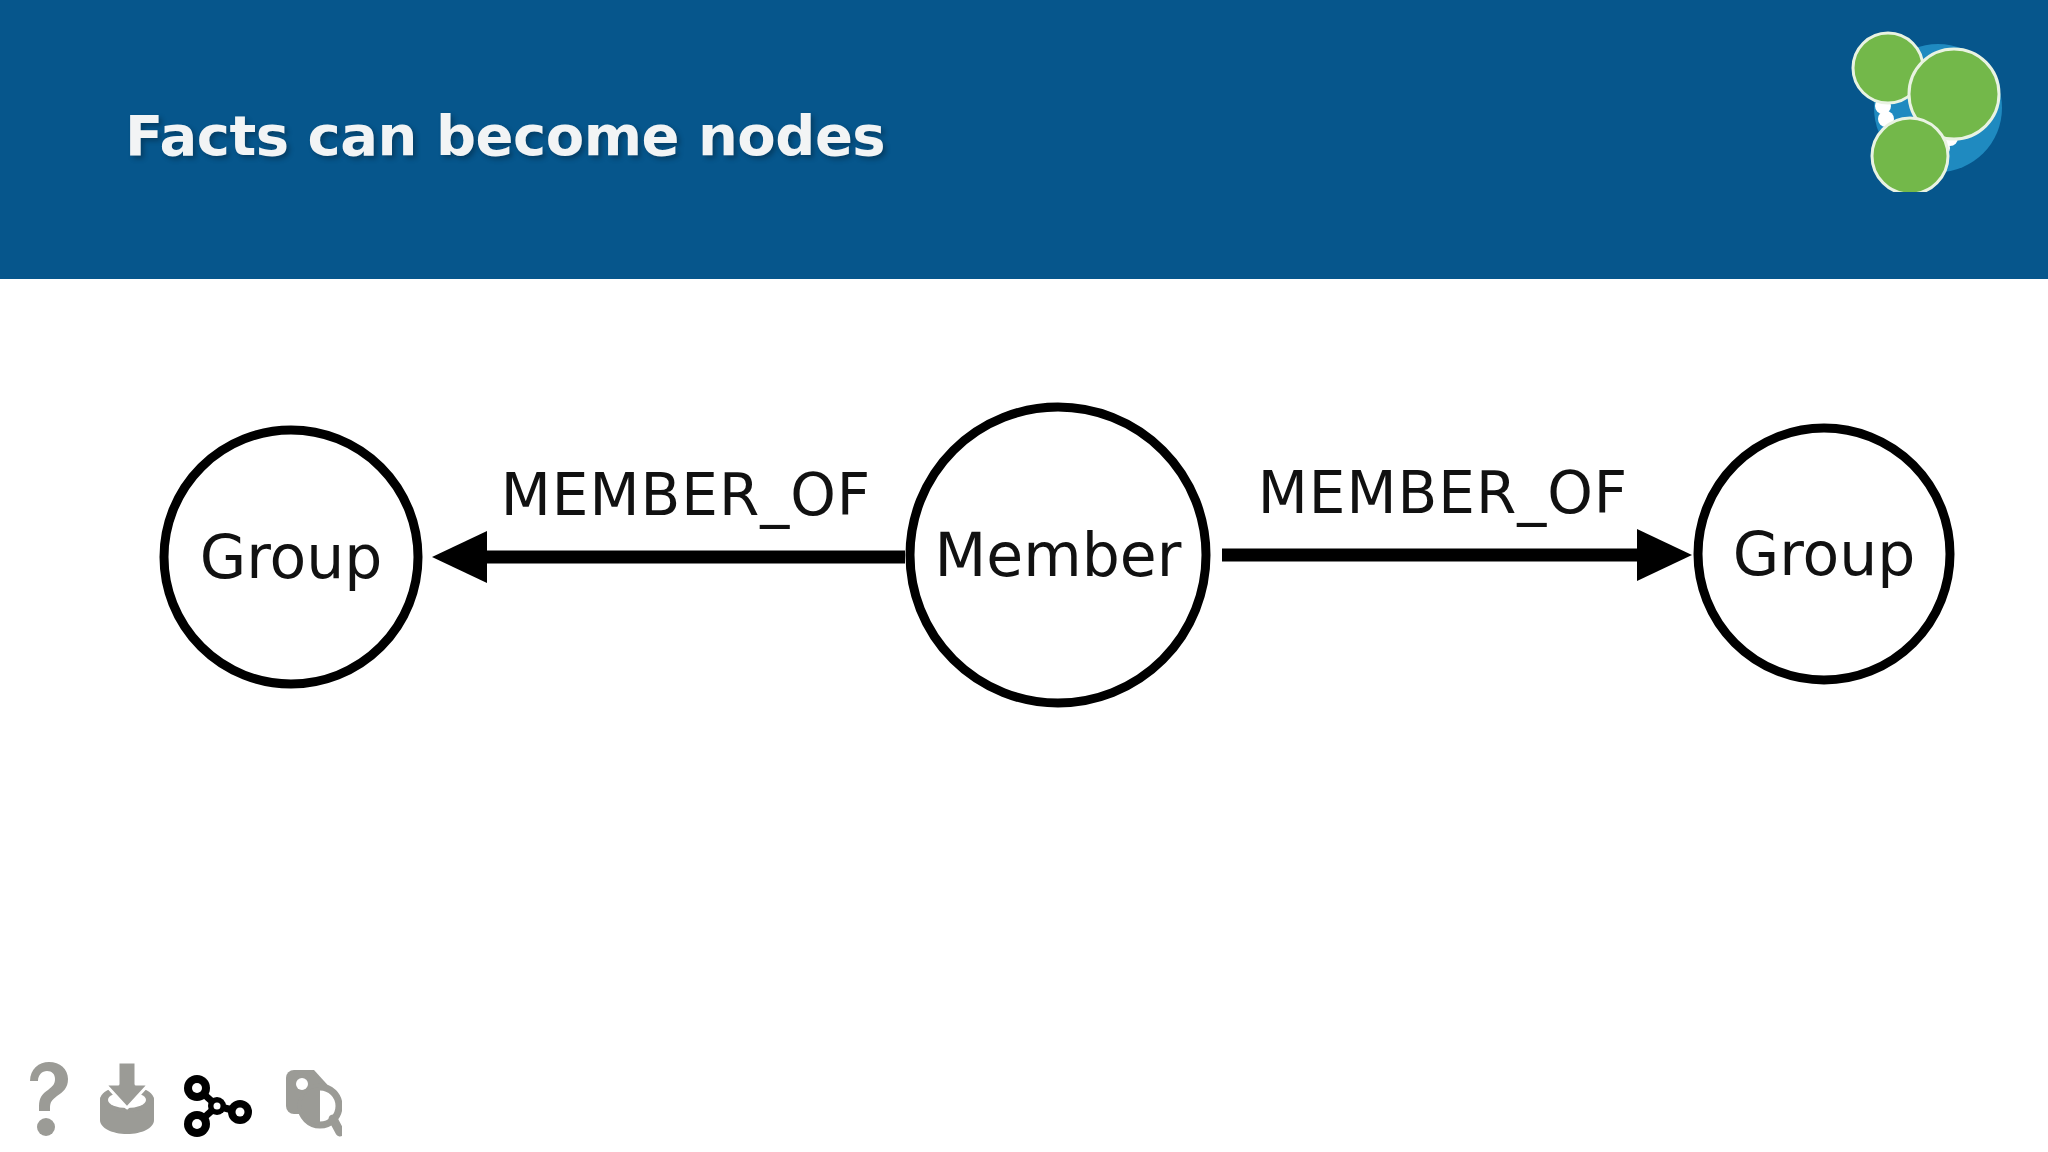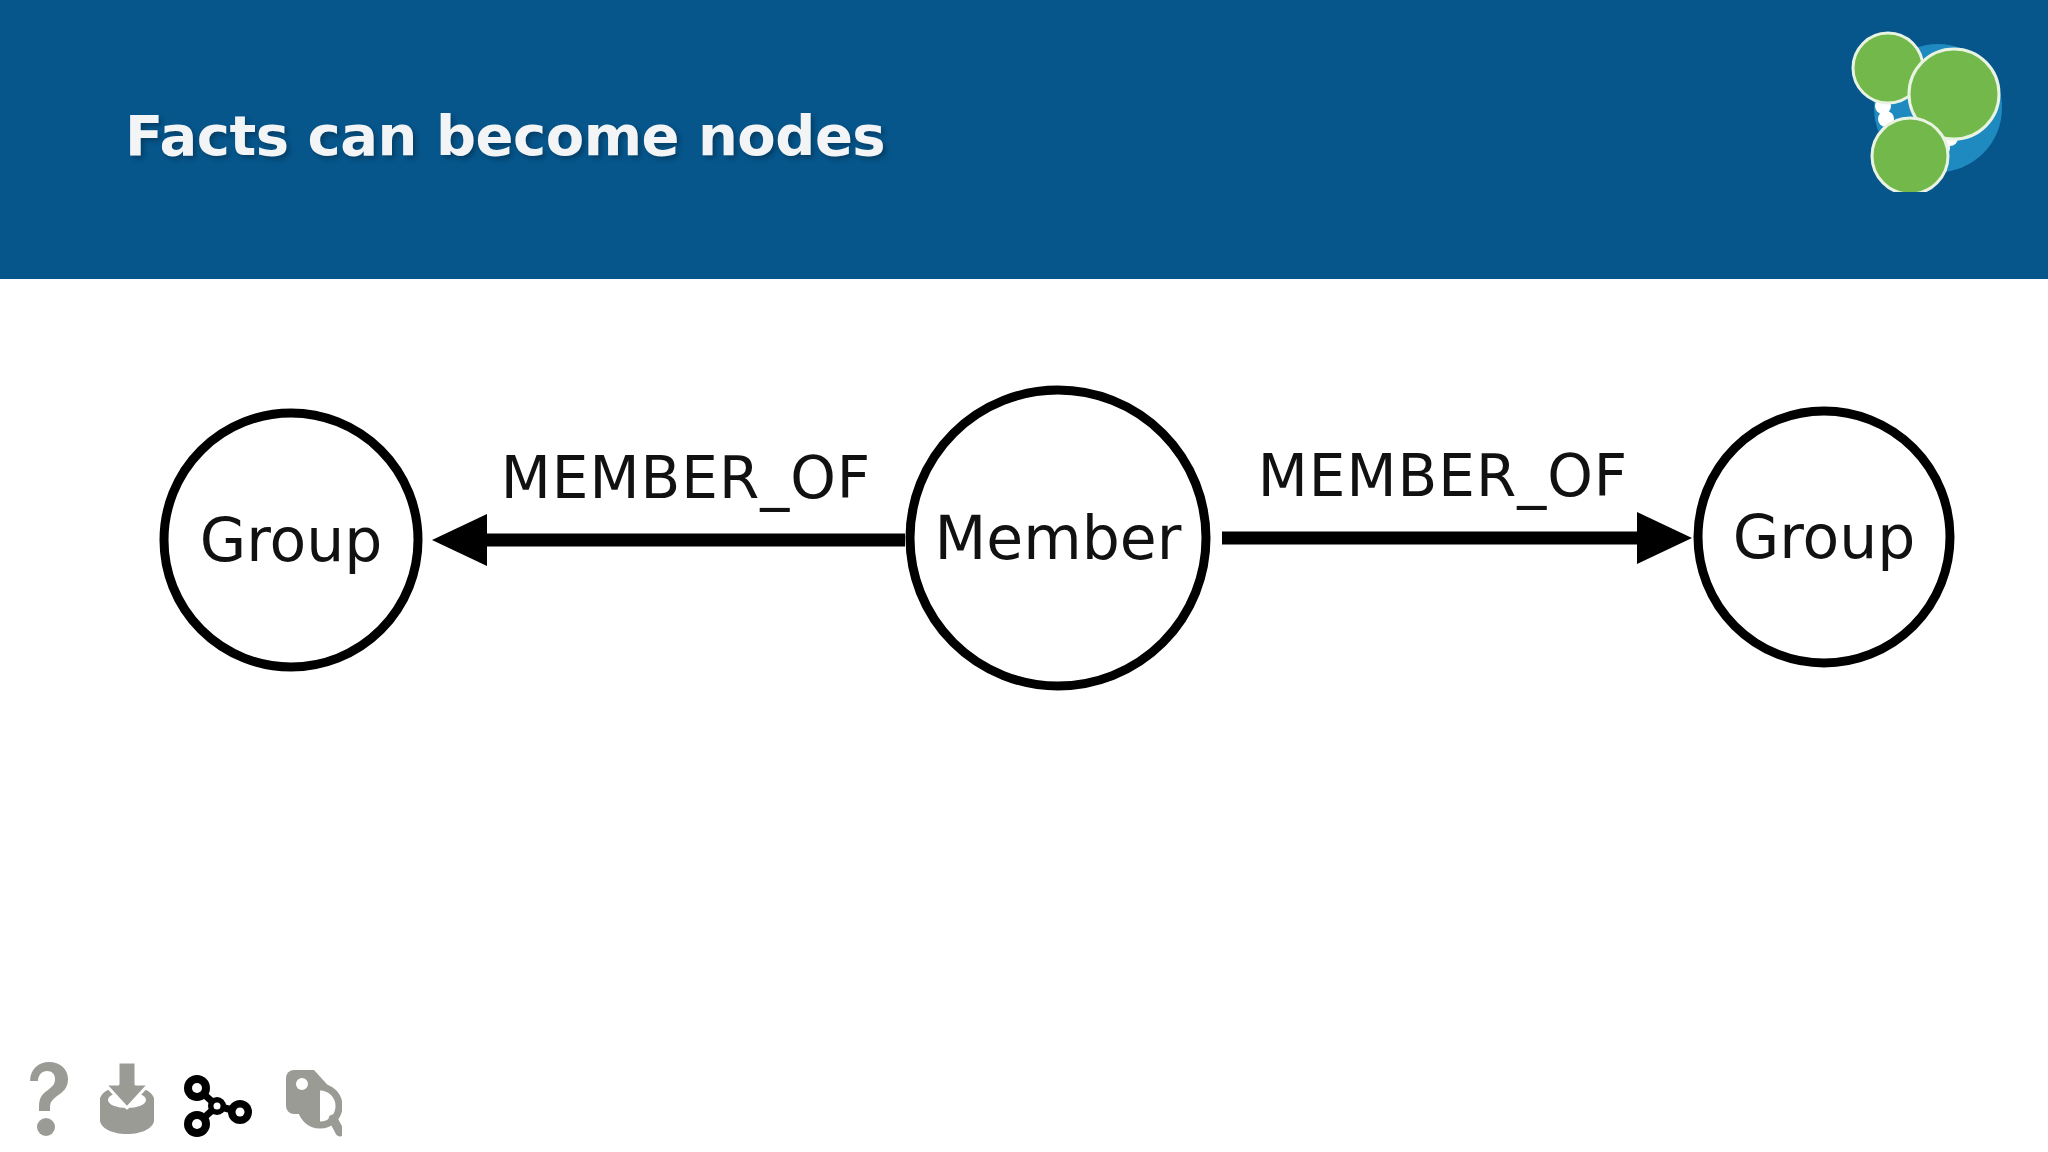--- a/index.html
+++ b/index.html
@@ -48,21 +48,21 @@
     right: 26px;
     top: 16px;
     width: 176px;
     height: 176px;
   }
 
   
   .graph-canvas {
     position: absolute;
     left: 0;
-    top: 272px;
+    top: 289px;
     width: 1944px;
     height: 560px;
   }
 
   
   .footer-icons {
     position: absolute;
     left: 22px;
     bottom: 14px;
     display: flex;

